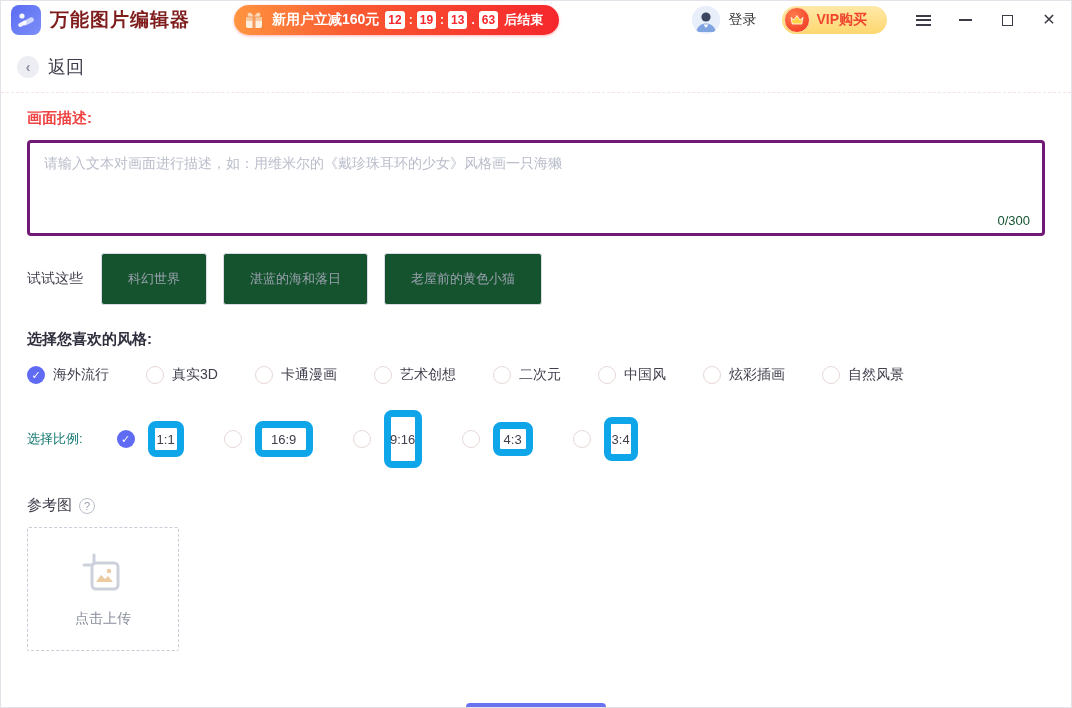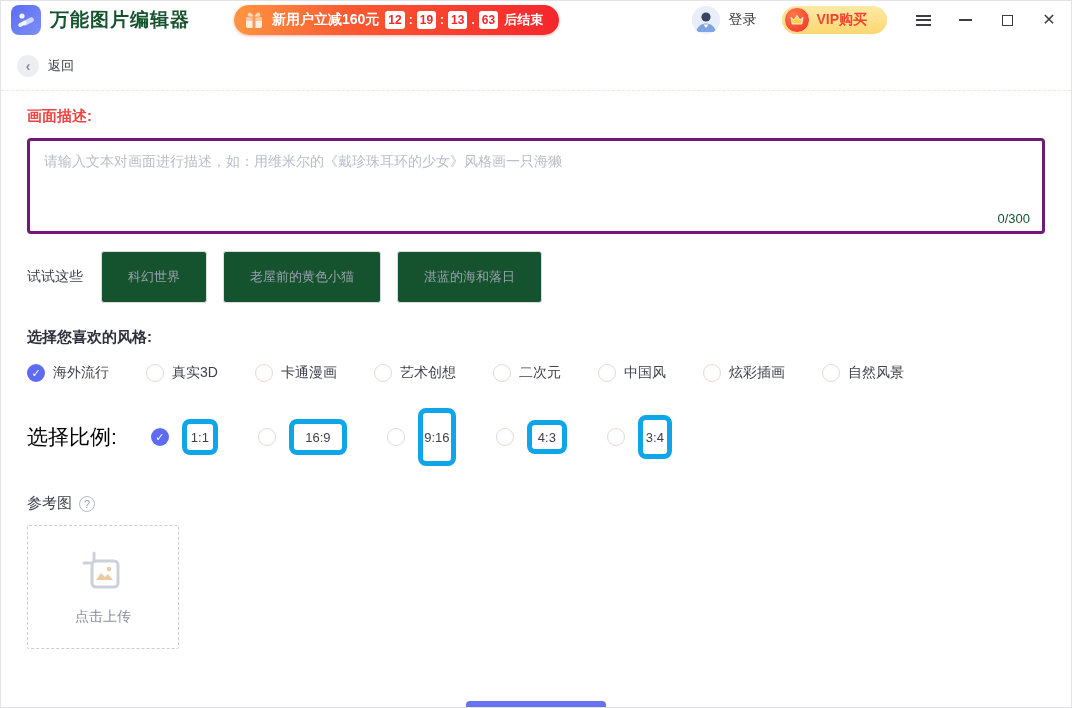--- a/index.html
+++ b/index.html
@@ -7,21 +7,21 @@
   body {
     font-family:"Liberation Sans","DejaVu Sans",sans-serif;
     background:#fff; color:#333; overflow:hidden;
     border:1px solid #e2e2e8;
   }
   
   .titlebar { height:38px; display:flex; align-items:center; padding:0 14px 0 10px; }
   .logo { width:30px; height:30px; border-radius:8px;
     background:linear-gradient(135deg,#5a6cf3 0%,#7d8ff7 100%);
     display:flex; align-items:center; justify-content:center; flex:0 0 auto; }
-  .app-title { font-size:19px; font-weight:bold; color:#14532d; margin-left:9px; letter-spacing:1px; }
+  .app-title { font-size:19px; font-weight:bold; color:#7f1d1d; margin-left:9px; letter-spacing:1px; }
   .promo { margin-left:44px; height:30px; border-radius:16px; padding:0 16px 0 8px;
     background:linear-gradient(90deg,#ff9540 0%,#fa5a31 35%,#f5262c 100%);
     display:flex; align-items:center; gap:6px; cursor:pointer;
     box-shadow:0 1px 3px rgba(245,38,44,.35); }
   .promo-text { color:#fff; font-size:14px; font-weight:bold; }
   .cd-box { background:#fff; color:#f5262c; font-size:12px; font-weight:bold;
     border-radius:3px; padding:2px 3px; min-width:18px; text-align:center; }
   .cd-sep { color:#fff; font-weight:bold; font-size:12px; margin:0 -2px; }
   .promo-suffix { color:#fff; font-size:13px; font-weight:bold; }
   .tb-right { margin-left:auto; display:flex; align-items:center; }
@@ -42,21 +42,21 @@
     position:relative; }
   .ham::after { content:""; position:absolute; left:0; right:0; top:2.5px; height:2px; background:#3c3c46; }
   .minus { width:13px; height:2px; background:#3c3c46; }
   .maxbox { width:11px; height:11px; border:1.6px solid #3c3c46; }
   .xmark { font-size:16px; line-height:1; }
   
   .back-row { display:flex; align-items:center; gap:9px; padding:16px 0 0 16px; }
   .back-circle { width:22px; height:22px; border-radius:50%; background:#edeef3;
     display:flex; align-items:center; justify-content:center; cursor:pointer;
     color:#8a8f9c; font-size:14px; font-weight:bold; }
-  .back-label { font-size:13px; color:#3c3c4a; cursor:pointer; }
+  .back-label { font-size:18px; color:#3c3c4a; cursor:pointer; }
   .divider { margin-top:13px; border-top:1px dashed #f3e6e0; }
   
   .content { padding:0 26px; }
   .sec-label { font-size:15px; font-weight:bold; color:#ef4444; }
   .desc-label { margin-top:16px; }
   .desc-wrap { margin-top:12px; border:3px solid #701a75; border-radius:4px;
     height:96px; position:relative; }
   .desc-wrap textarea { width:100%; height:74px; border:none; outline:none; resize:none;
     padding:12px 14px; font-size:14px; color:#333; background:transparent;
     font-family:"Liberation Sans","DejaVu Sans",sans-serif; }
@@ -68,23 +68,23 @@
     padding:16px 26px; font-size:13px; color:#9aa0ae; cursor:pointer; white-space:nowrap; }
   .styles-label { margin-top:25px; font-weight:bold; color:#2f2f3d; }
   .styles-row { margin-top:17px; display:flex; align-items:center; gap:37px; }
   .opt { display:flex; align-items:center; gap:8px; cursor:pointer; }
   .radio { width:18px; height:18px; border-radius:50%; border:1px solid #e6d8d6;
     background:#fff; flex:0 0 auto; }
   .radio.checked { border:none; background:#5f6bf2; color:#fff;
     display:flex; align-items:center; justify-content:center; font-size:11px; font-weight:bold; }
   .opt-label { font-size:14px; color:#3f3f4d; }
   .ratio-row { margin-top:26px; display:flex; align-items:center; gap:40px; }
-  .ratio-label { font-size:21px; color:#000000; margin-right:-6px; }
+  .ratio-label { font-size:13px; color:#0f766e; margin-right:-6px; }
   .ratio-opt { display:flex; align-items:center; gap:13px; cursor:pointer; }
-  .rbox { border:5px solid #0ea5e9; border-radius:8px; display:flex; align-items:center;
+  .rbox { border:7px solid #0ea5e9; border-radius:8px; display:flex; align-items:center;
     justify-content:center; font-size:13px; color:#3f3f4d; background:#fff; }
   .r11 { width:36px; height:36px; }
   .r169 { width:58px; height:36px; }
   .r916 { width:38px; height:58px; }
   .r43 { width:40px; height:34px; }
   .r34 { width:34px; height:44px; }
   .ref-row { margin-top:28px; display:flex; align-items:center; gap:7px; }
   .ref-label { font-size:15px; color:#3f3f4d; }
   .help { width:16px; height:16px; border-radius:50%; border:1px solid #b9bdc8;
     color:#9aa0ae; font-size:11px; display:flex; align-items:center; justify-content:center; }
@@ -176,22 +176,22 @@
 
   <div class="sec-label desc-label">画面描述:</div>
   <div class="desc-wrap">
     <textarea placeholder="请输入文本对画面进行描述，如：用维米尔的《戴珍珠耳环的少女》风格画一只海獭" style=""></textarea>
     <div class="counter">0/300</div>
   </div>
 
   <div class="sugg-row">
     <span class="sugg-label">试试这些</span>
     <button class="chip">科幻世界</button>
+    <button class="chip">湛蓝的海和落日</button>
     <button class="chip">老屋前的黄色小猫</button>
-    <button class="chip">湛蓝的海和落日</button>
   </div>
 
   <div class="sec-label styles-label">选择您喜欢的风格:</div>
   <div class="styles-row">
     <div class="opt">
       <span class="radio checked">✓</span>
       <span class="opt-label">海外流行</span>
     </div>
     <div class="opt">
       <span class="radio"></span>

